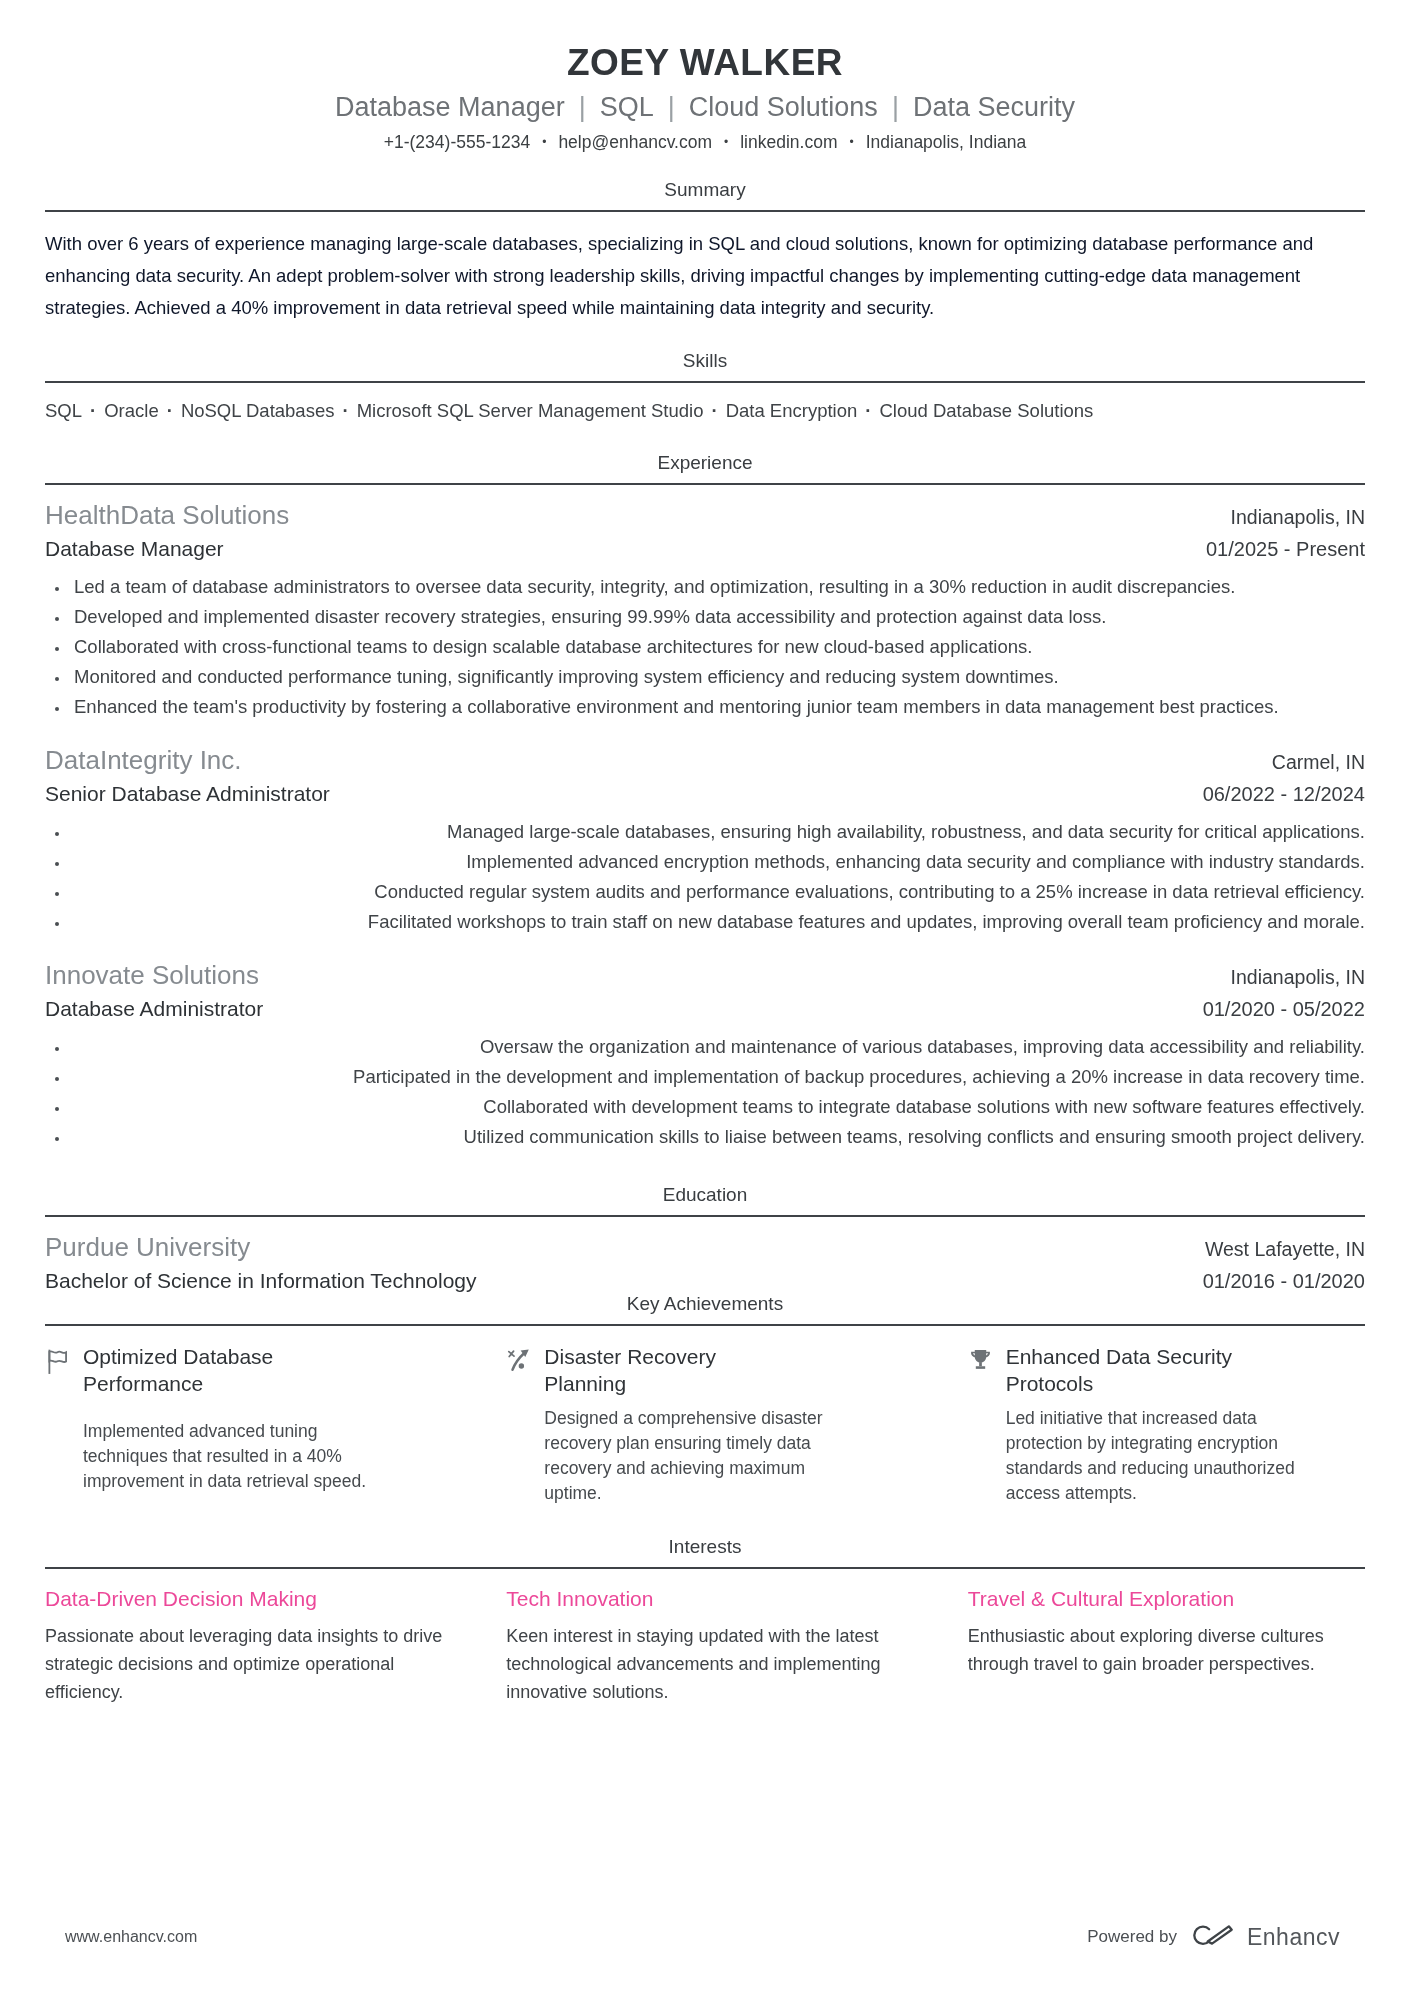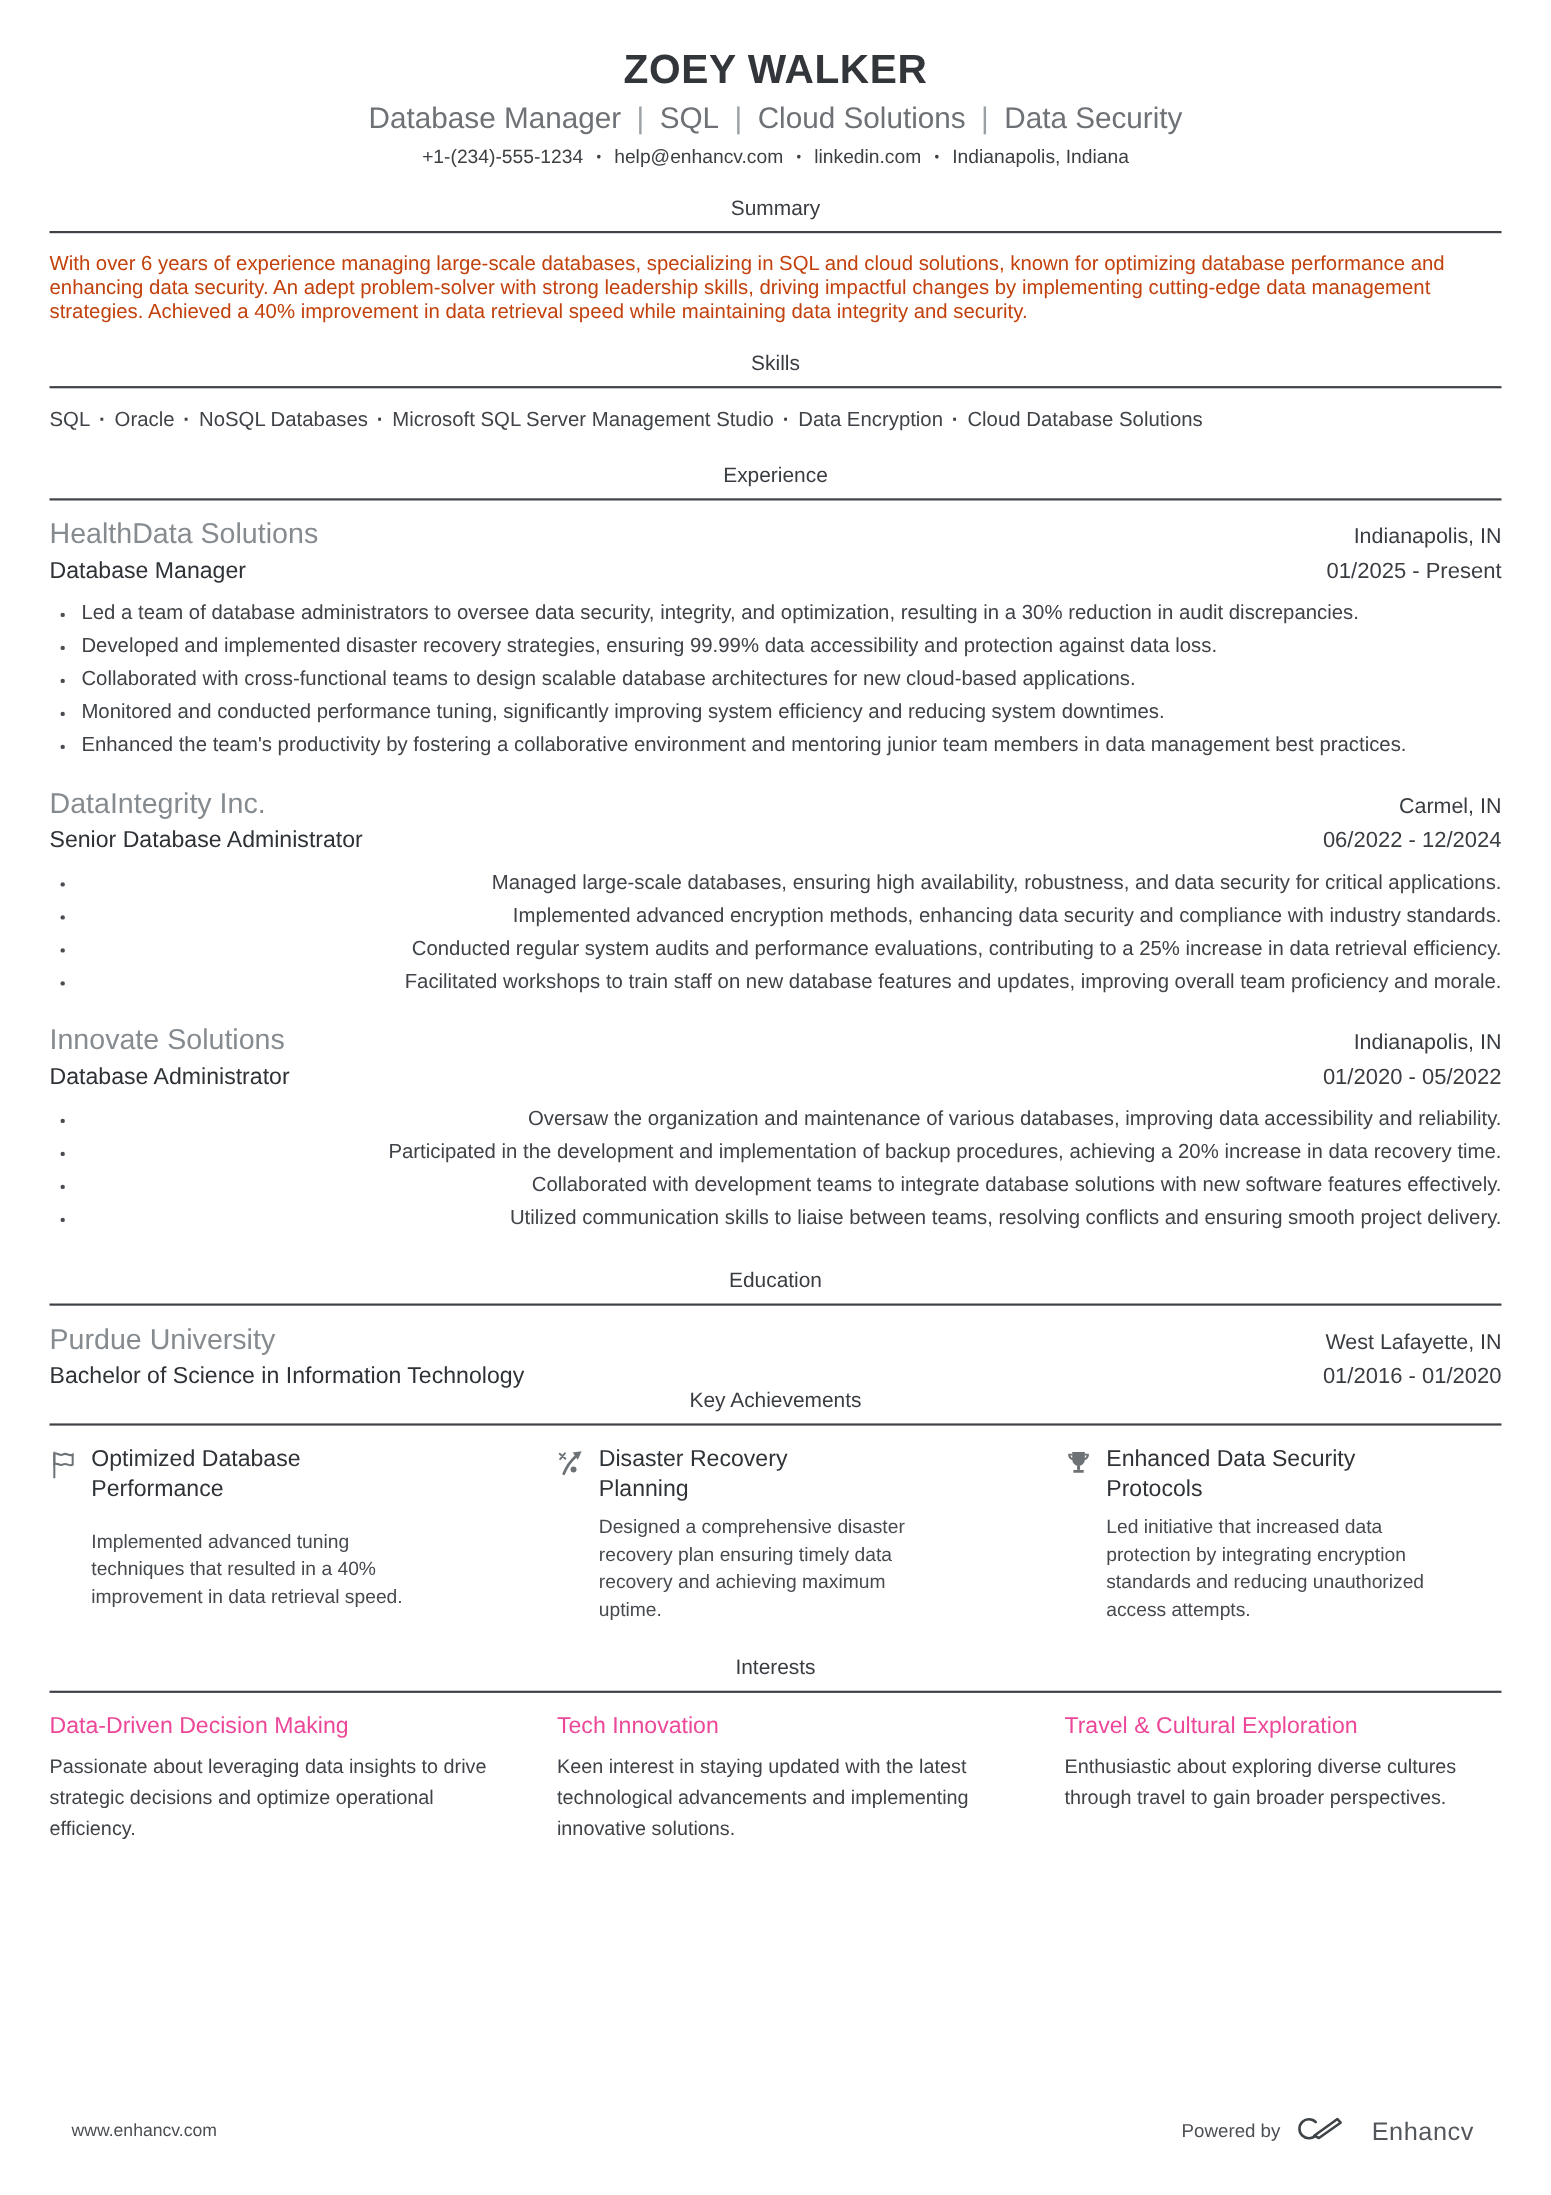--- a/index.html
+++ b/index.html
@@ -19,21 +19,21 @@
   
   .section-heading { text-align:center; font-size:19px; font-weight:400; color:#393d41; }
   .rule { border:none; border-top:2px solid #3f4347; margin:9px 0 0 0; }
   .mt-summary { margin-top:26px; }
   .mt-skills { margin-top:26px; }
   .mt-exp { margin-top:30px; }
   .mt-edu { margin-top:32px; }
   .mt-ach { }
   .mt-int { margin-top:30px; }
 
-  .summary-text { margin-top:16px; font-size:18.5px; line-height:22px; color:#c2410c; }
+  .summary-text { margin-top:16px; font-size:18.5px; line-height:32px; color:#0f172a; }
   .skills-line { margin-top:17px; font-size:18.5px; color:#3f4347; }
   .skills-line span + span::before { content:"·"; margin:0 8px; color:#3f4347; font-weight:700; }
 
   
   .entry { margin-top:15px; }
   .entry + .entry { margin-top:23px;text-align:right; }
   .entry-row { display:flex; justify-content:space-between; align-items:baseline; }
   .company { font-size:26px; color:#868b90; font-weight:400; }
   .loc { font-size:19.5px; color:#393d41; }
   .role-row { margin-top:6px; }
@@ -50,21 +50,21 @@
   .ach .title { font-size:21px; line-height:1.28; color:#2f3337; max-width:255px; }
   .ach .desc { grid-column:2; margin-top:9px; font-size:17.5px; line-height:25px; color:#464a4e; max-width:305px; }
   .int .title { font-size:21px; color:#ec4899; }
   .int .desc { margin-top:11px; font-size:18px; line-height:28px; color:#3f4347; max-width:455px; }
 
   
   .footer { position:absolute; left:65px; right:70px; top:1922px; display:flex; justify-content:space-between; align-items:center; }
   .site { font-size:16px; color:#4b4f53; text-decoration:none; }
   .powered { display:flex; align-items:center; gap:12px; }
   .powered-label { font-size:17px; color:#4b4f53; }
-  .brand-wrap { display:flex; align-items:center; gap:23px; }
+  .brand-wrap { display:flex; align-items:center; gap:10px; }
   .brand-name { font-size:23px; color:#53575b; letter-spacing:0.5px; }
 
   .icon-gray { color:#6d7276; }
 </style>
 </head>
 <body>
 
 <div class="page">
   <div class="content">
 

